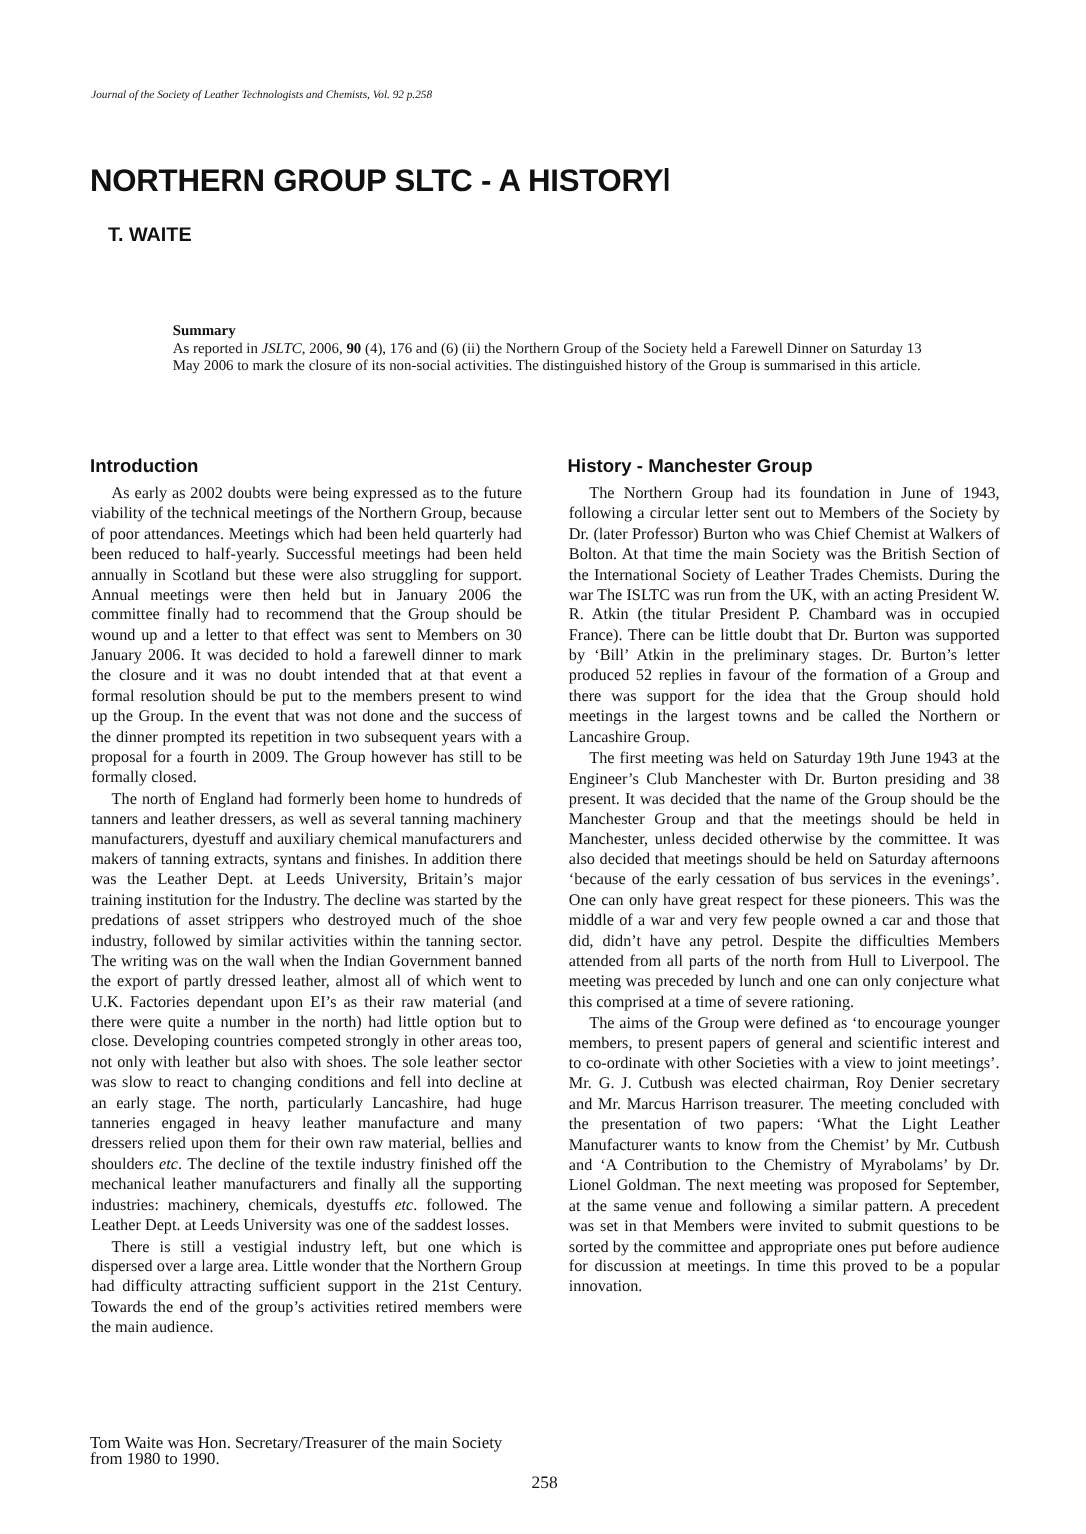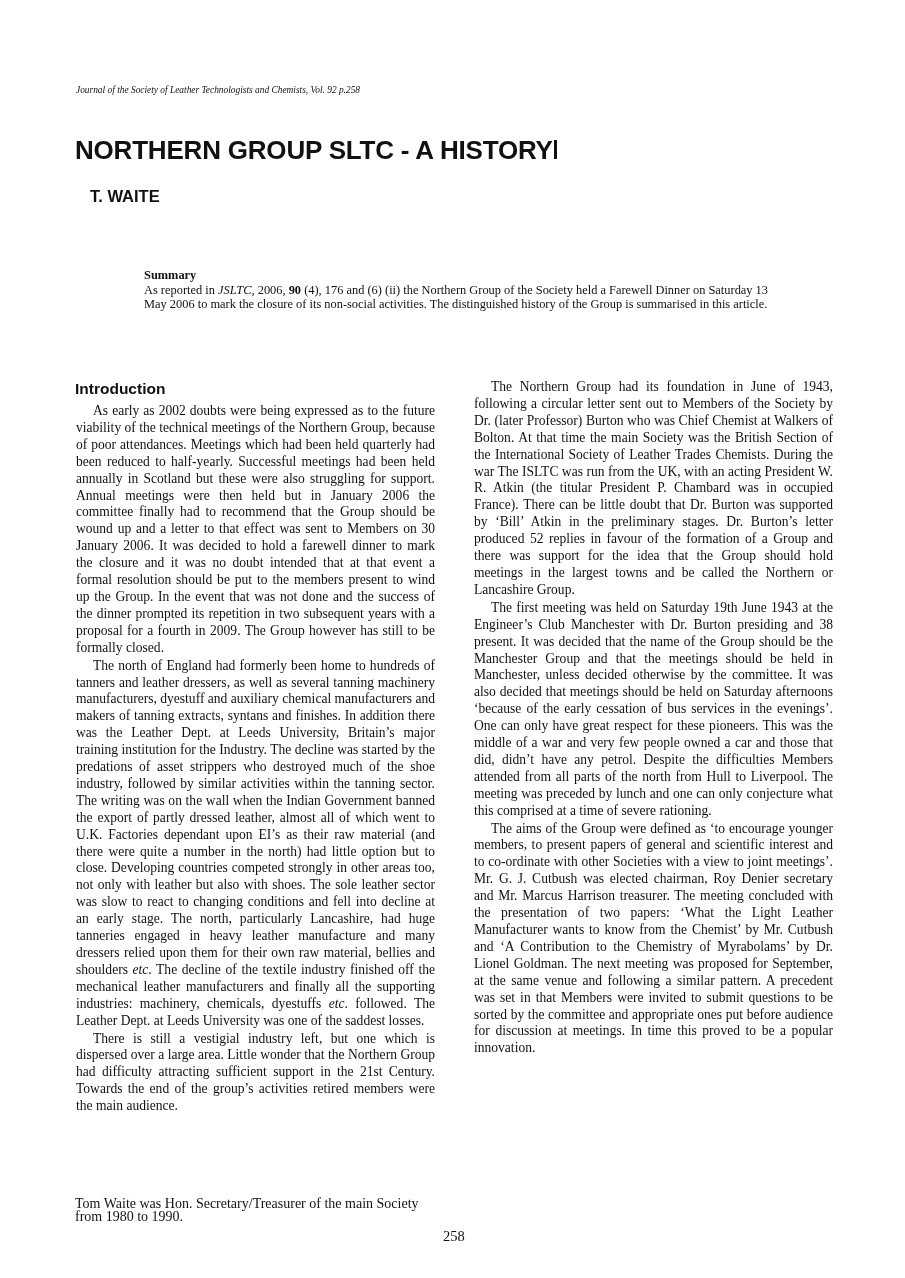--- a/index.html
+++ b/index.html
@@ -11,21 +11,21 @@
       width: 905px;
       height: 1278px;
       position: relative;
       overflow: hidden;
       color: #111111;
       font-family: "Liberation Serif", serif;
     }
     .running-head {
       position: absolute;
       left: 76px;
-      top: 85px;
+      top: 75px;
       font-size: 9.4px;
       font-style: italic;
       letter-spacing: 0;
     }
     .title {
       position: absolute;
       left: 75px;
       top: 134px;
       margin: 0;
       font-family: "Liberation Sans", sans-serif;
@@ -119,20 +119,21 @@
 </div>
 
 <div class="col left">
   <h2>Introduction</h2>
   <p>As early as 2002 doubts were being expressed as to the future viability of the technical meetings of the Northern Group, because of poor attendances. Meetings which had been held quarterly had been reduced to half-yearly. Successful meetings had been held annually in Scotland but these were also struggling for support. Annual meetings were then held but in January 2006 the committee finally had to recommend that the Group should be wound up and a letter to that effect was sent to Members on 30 January 2006. It was decided to hold a farewell dinner to mark the closure and it was no doubt intended that at that event a formal resolution should be put to the members present to wind up the Group. In the event that was not done and the success of the dinner prompted its repetition in two subsequent years with a proposal for a fourth in 2009. The Group however has still to be formally closed.</p>
   <p><span>The north of England had formerly been home to hundreds of tanners and leather dressers, as well as several tanning machinery manufacturers, dyestuff and auxiliary chemical manufacturers and makers of tanning extracts, syntans and finishes. In addition there was the Leather Dept. at Leeds University, Britain’s major training institution for the Industry. The decline was started by the predations of asset strippers who destroyed much of the shoe industry, followed by similar activities within the tanning sector. The writing was on the wall when the Indian Government banned the export of partly dressed leather, almost all of which went to U.K. Factories dependant upon EI’s as their raw material (and there were quite a number in the north) had little option but to close. Developing countries competed strongly in other areas too, not only with leather but also with shoes. The sole leather sector was slow to react to changing conditions and fell into decline at an early stage. The north, particularly Lancashire, had huge tanneries engaged in heavy leather manufacture and many dressers relied upon them for their own raw material, bellies and shoulders </span><i>etc</i><span>. The decline of the textile industry finished off the mechanical leather manufacturers and finally all the supporting industries: machinery, chemicals, dyestuffs </span><i>etc</i><span>. followed. The Leather Dept. at Leeds University was one of the saddest losses.</span></p>
   <p>There is still a vestigial industry left, but one which is dispersed over a large area. Little wonder that the Northern Group had difficulty attracting sufficient support in the 21st Century. Towards the end of the group’s activities retired members were the main audience.</p>
 </div>
 
 <div class="col right">
+  <h2>History - Manchester Group</h2>
   <p>The Northern Group had its foundation in June of 1943, following a circular letter sent out to Members of the Society by Dr. (later Professor) Burton who was Chief Chemist at Walkers of Bolton. At that time the main Society was the British Section of the International Society of Leather Trades Chemists. During the war The ISLTC was run from the UK, with an acting President W. R. Atkin (the titular President P. Chambard was in occupied France). There can be little doubt that Dr. Burton was supported by ‘Bill’ Atkin in the preliminary stages. Dr. Burton’s letter produced 52 replies in favour of the formation of a Group and there was support for the idea that the Group should hold meetings in the largest towns and be called the Northern or Lancashire Group.</p>
   <p>The first meeting was held on Saturday 19th June 1943 at the Engineer’s Club Manchester with Dr. Burton presiding and 38 present. It was decided that the name of the Group should be the Manchester Group and that the meetings should be held in Manchester, unless decided otherwise by the committee. It was also decided that meetings should be held on Saturday afternoons ‘because of the early cessation of bus services in the evenings’. One can only have great respect for these pioneers. This was the middle of a war and very few people owned a car and those that did, didn’t have any petrol. Despite the difficulties Members attended from all parts of the north from Hull to Liverpool. The meeting was preceded by lunch and one can only conjecture what this comprised at a time of severe rationing.</p>
   <p>The aims of the Group were defined as ‘to encourage younger members, to present papers of general and scientific interest and to co-ordinate with other Societies with a view to joint meetings’. Mr. G. J. Cutbush was elected chairman, Roy Denier secretary and Mr. Marcus Harrison treasurer. The meeting concluded with the presentation of two papers: ‘What the Light Leather Manufacturer wants to know from the Chemist’ by Mr. Cutbush and ‘A Contribution to the Chemistry of Myrabolams’ by Dr. Lionel Goldman. The next meeting was proposed for September, at the same venue and following a similar pattern. A precedent was set in that Members were invited to submit questions to be sorted by the committee and appropriate ones put before audience for discussion at meetings. In time this proved to be a popular innovation.</p>
 </div>
 
 <div class="footnote">Tom Waite was Hon. Secretary/Treasurer of the main Society from 1980 to 1990.</div>
 
 <div class="page-number">258</div>
 
 </body></html>

